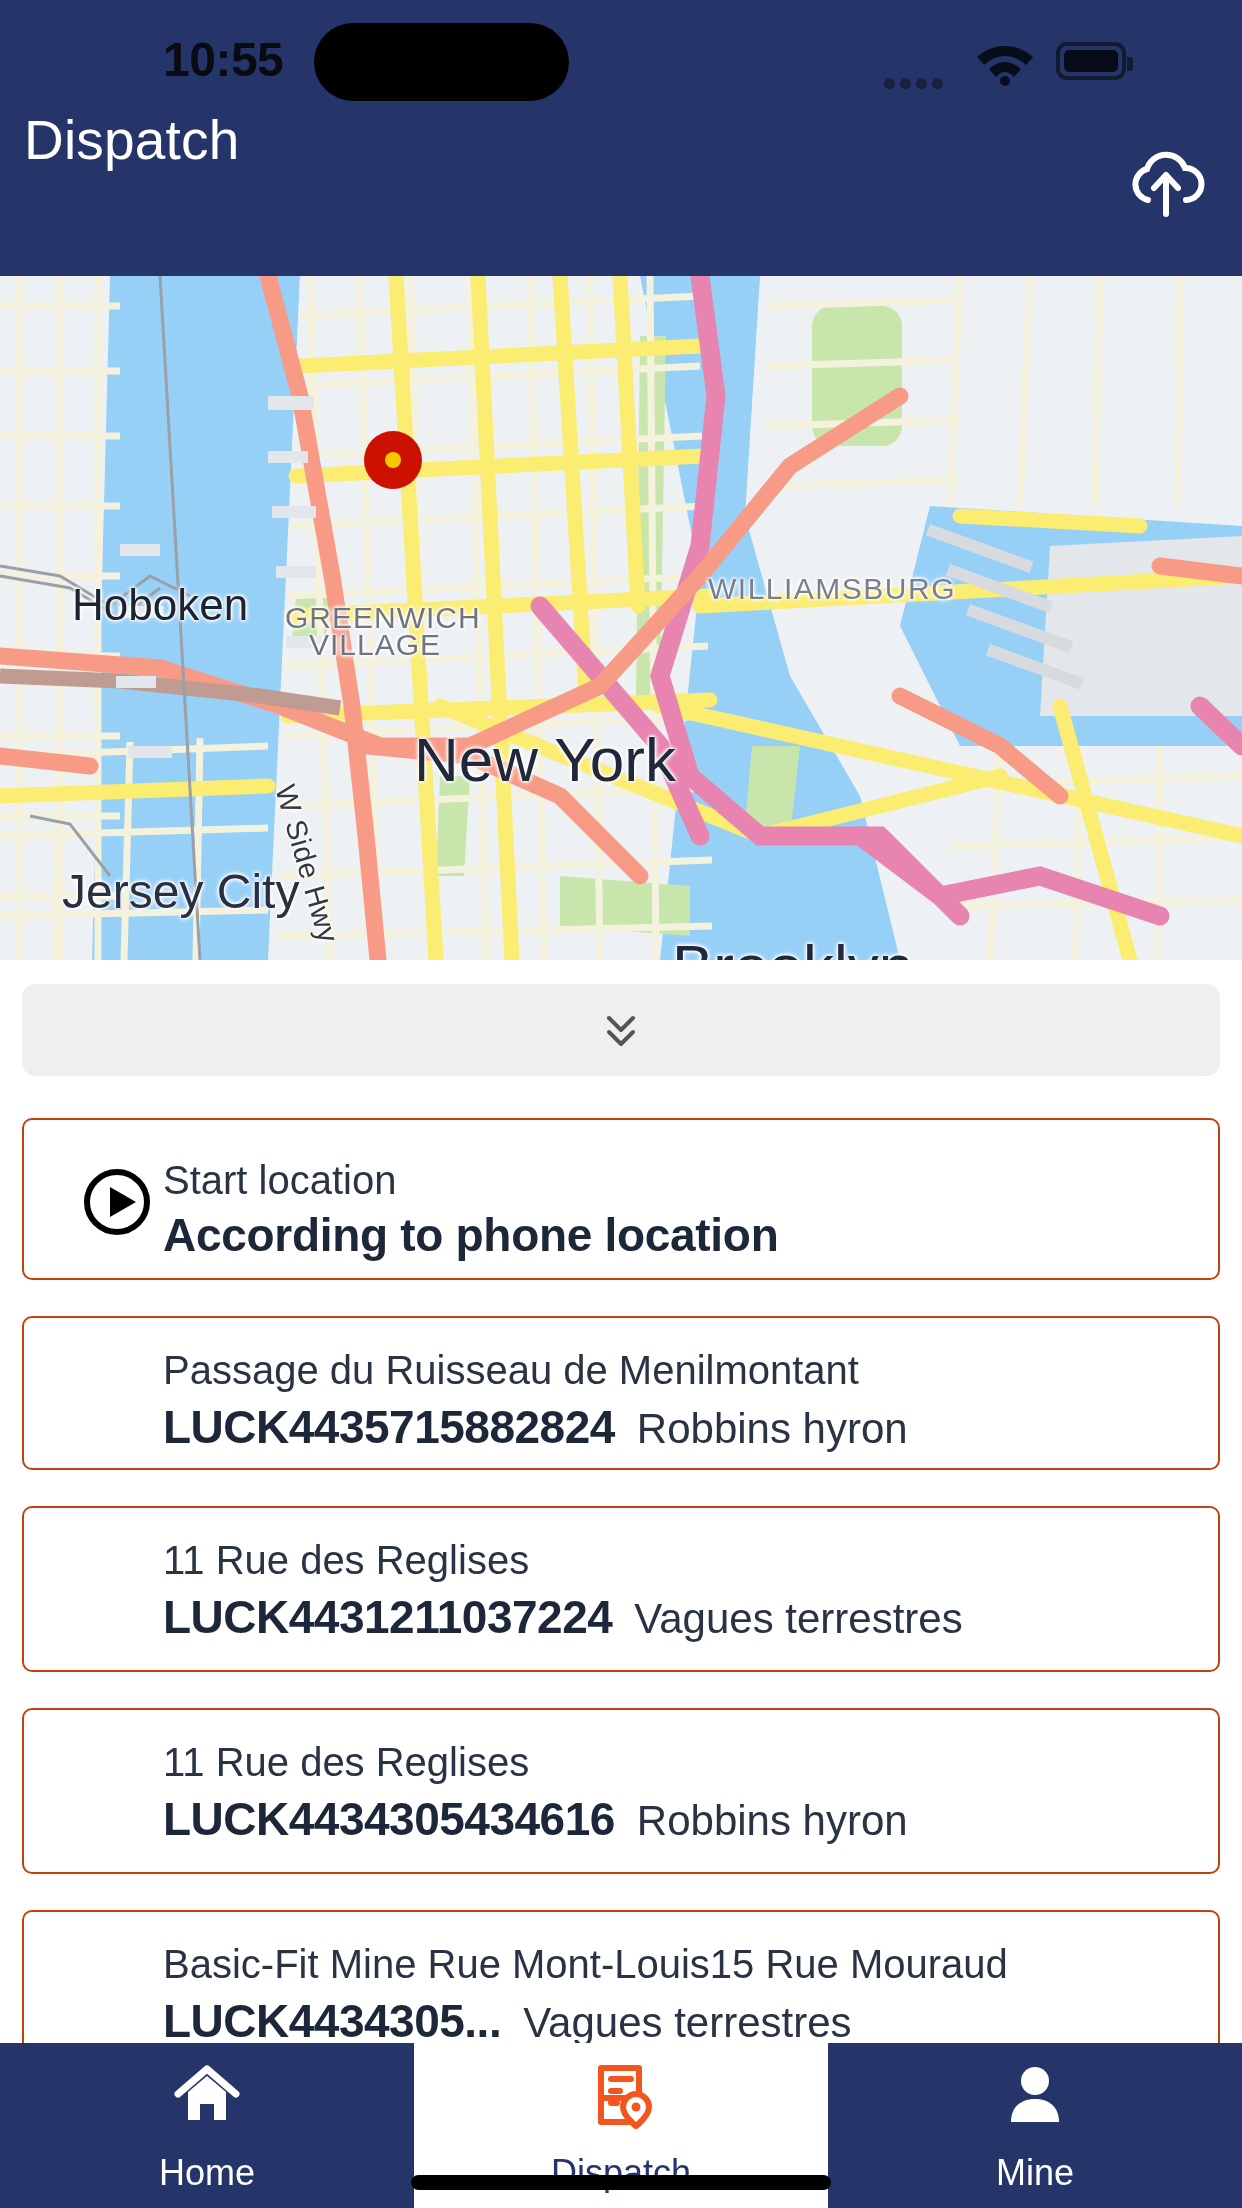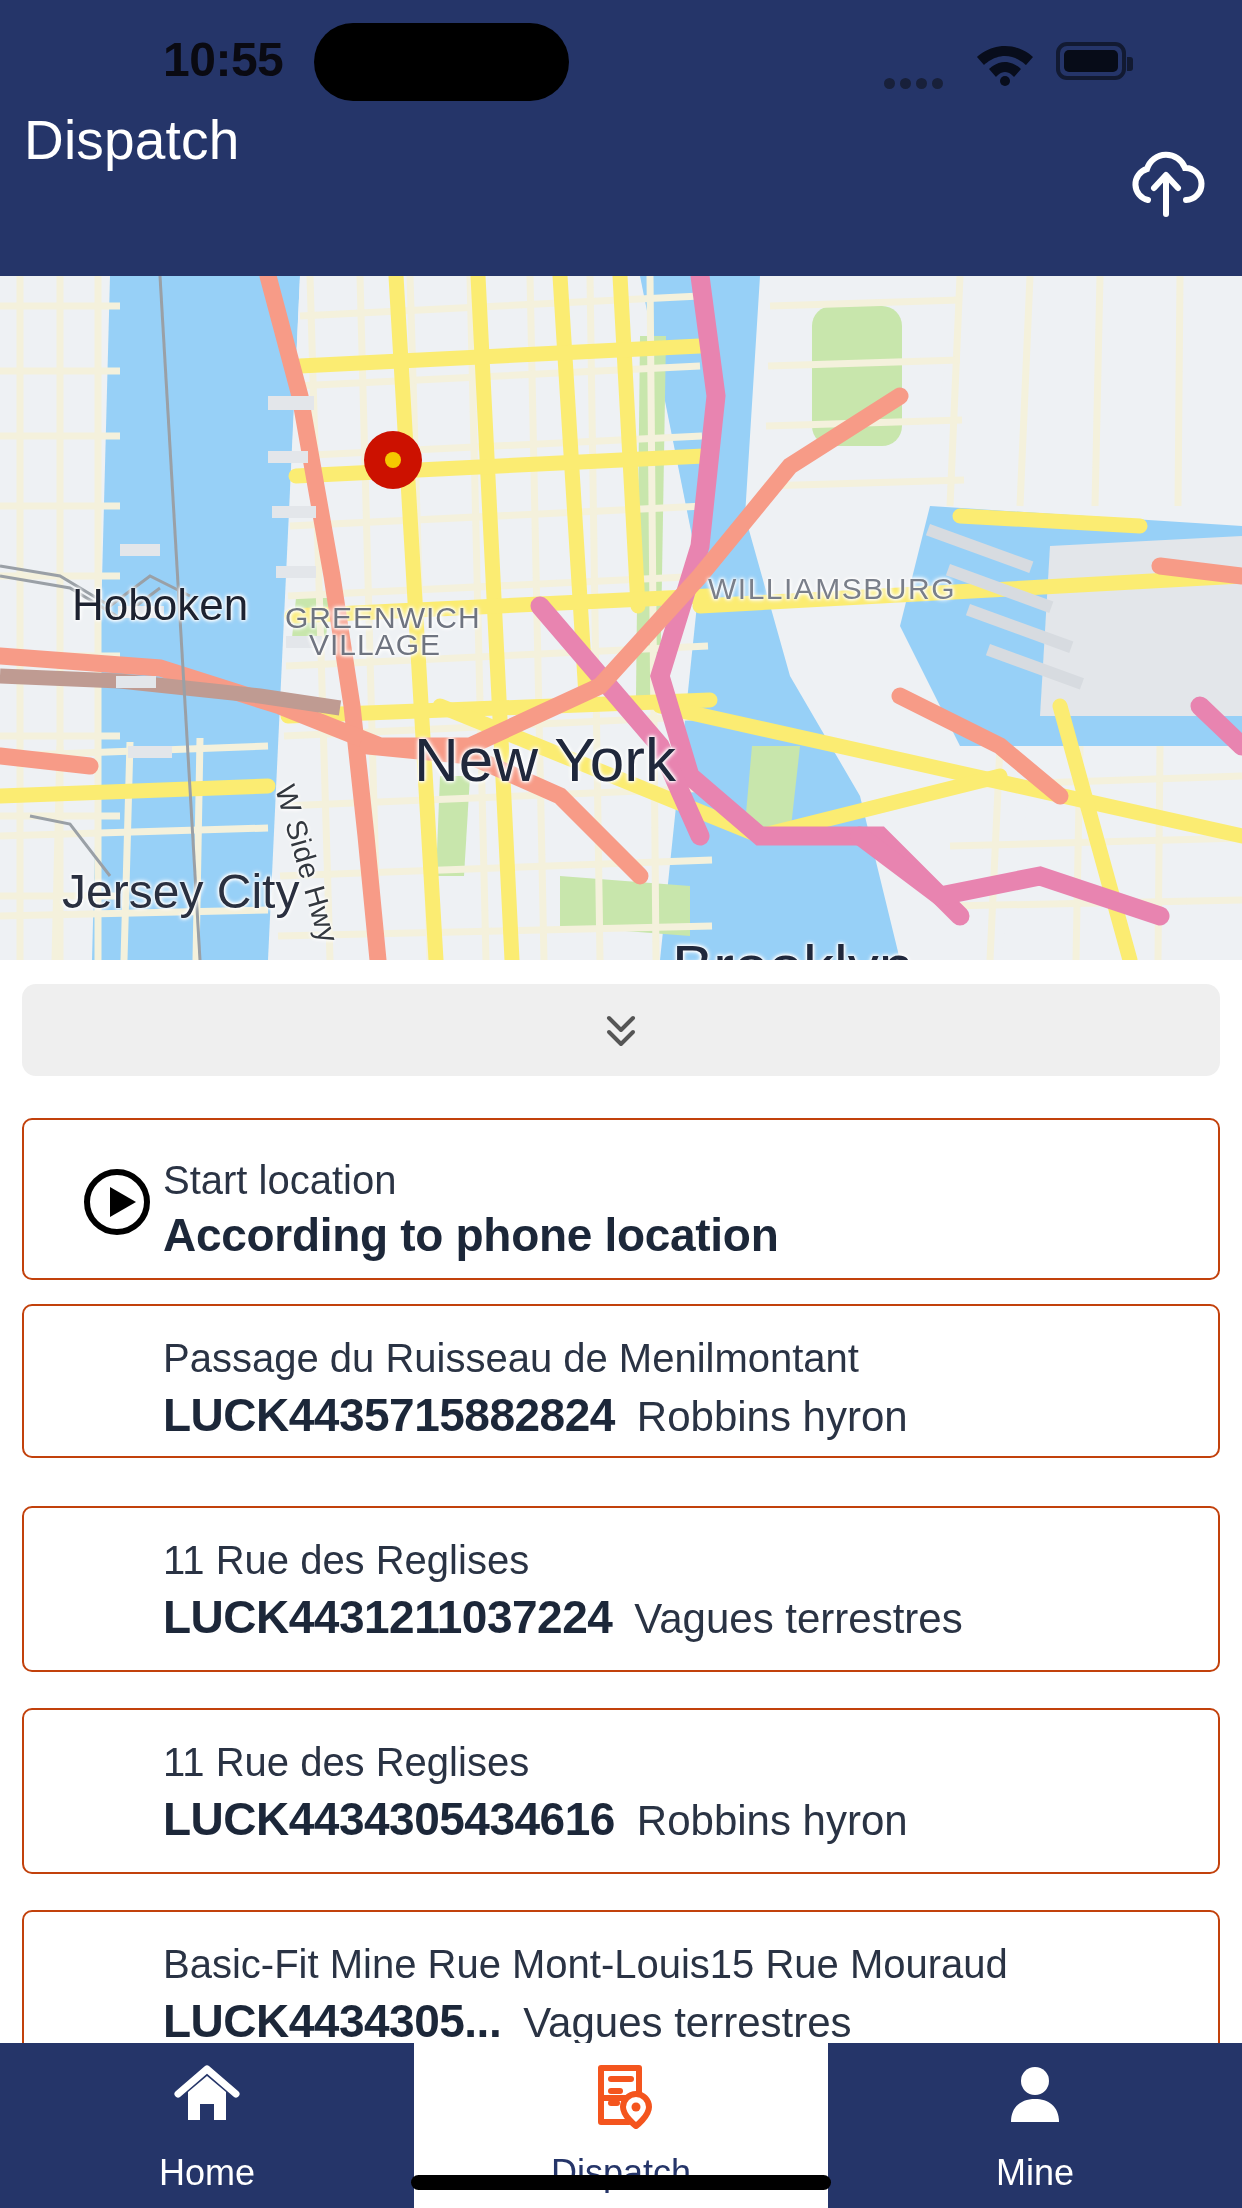--- a/index.html
+++ b/index.html
@@ -85,21 +85,21 @@
   .collapse-bar {
     position:absolute; left:22px; top:24px; width:1198px; height:92px;
     background:#efefef; border-radius:14px;
     display:flex; align-items:center; justify-content:center;
   }
   .card {
     position:absolute; left:22px; width:1198px;
     background:#fff; border:2px solid #c2410c; border-radius:10px;
   }
   .card-start { top:158px; height:162px; }
-  .card-1 { top:344px; height:154px; }
+  .card-1 { top:356px; height:154px; }
   .card-2 { top:546px; height:166px; }
   .card-3 { top:748px; height:166px; }
   .card-4 { top:950px; height:166px; }
 
   .play-ico { position:absolute; left:58px; top:47px; width:70px; height:70px; }
   .start-label {
     position:absolute; left:139px; top:38px;
     font-size:40px; font-weight:400; color:#2a3344;
   }
   .start-value {

